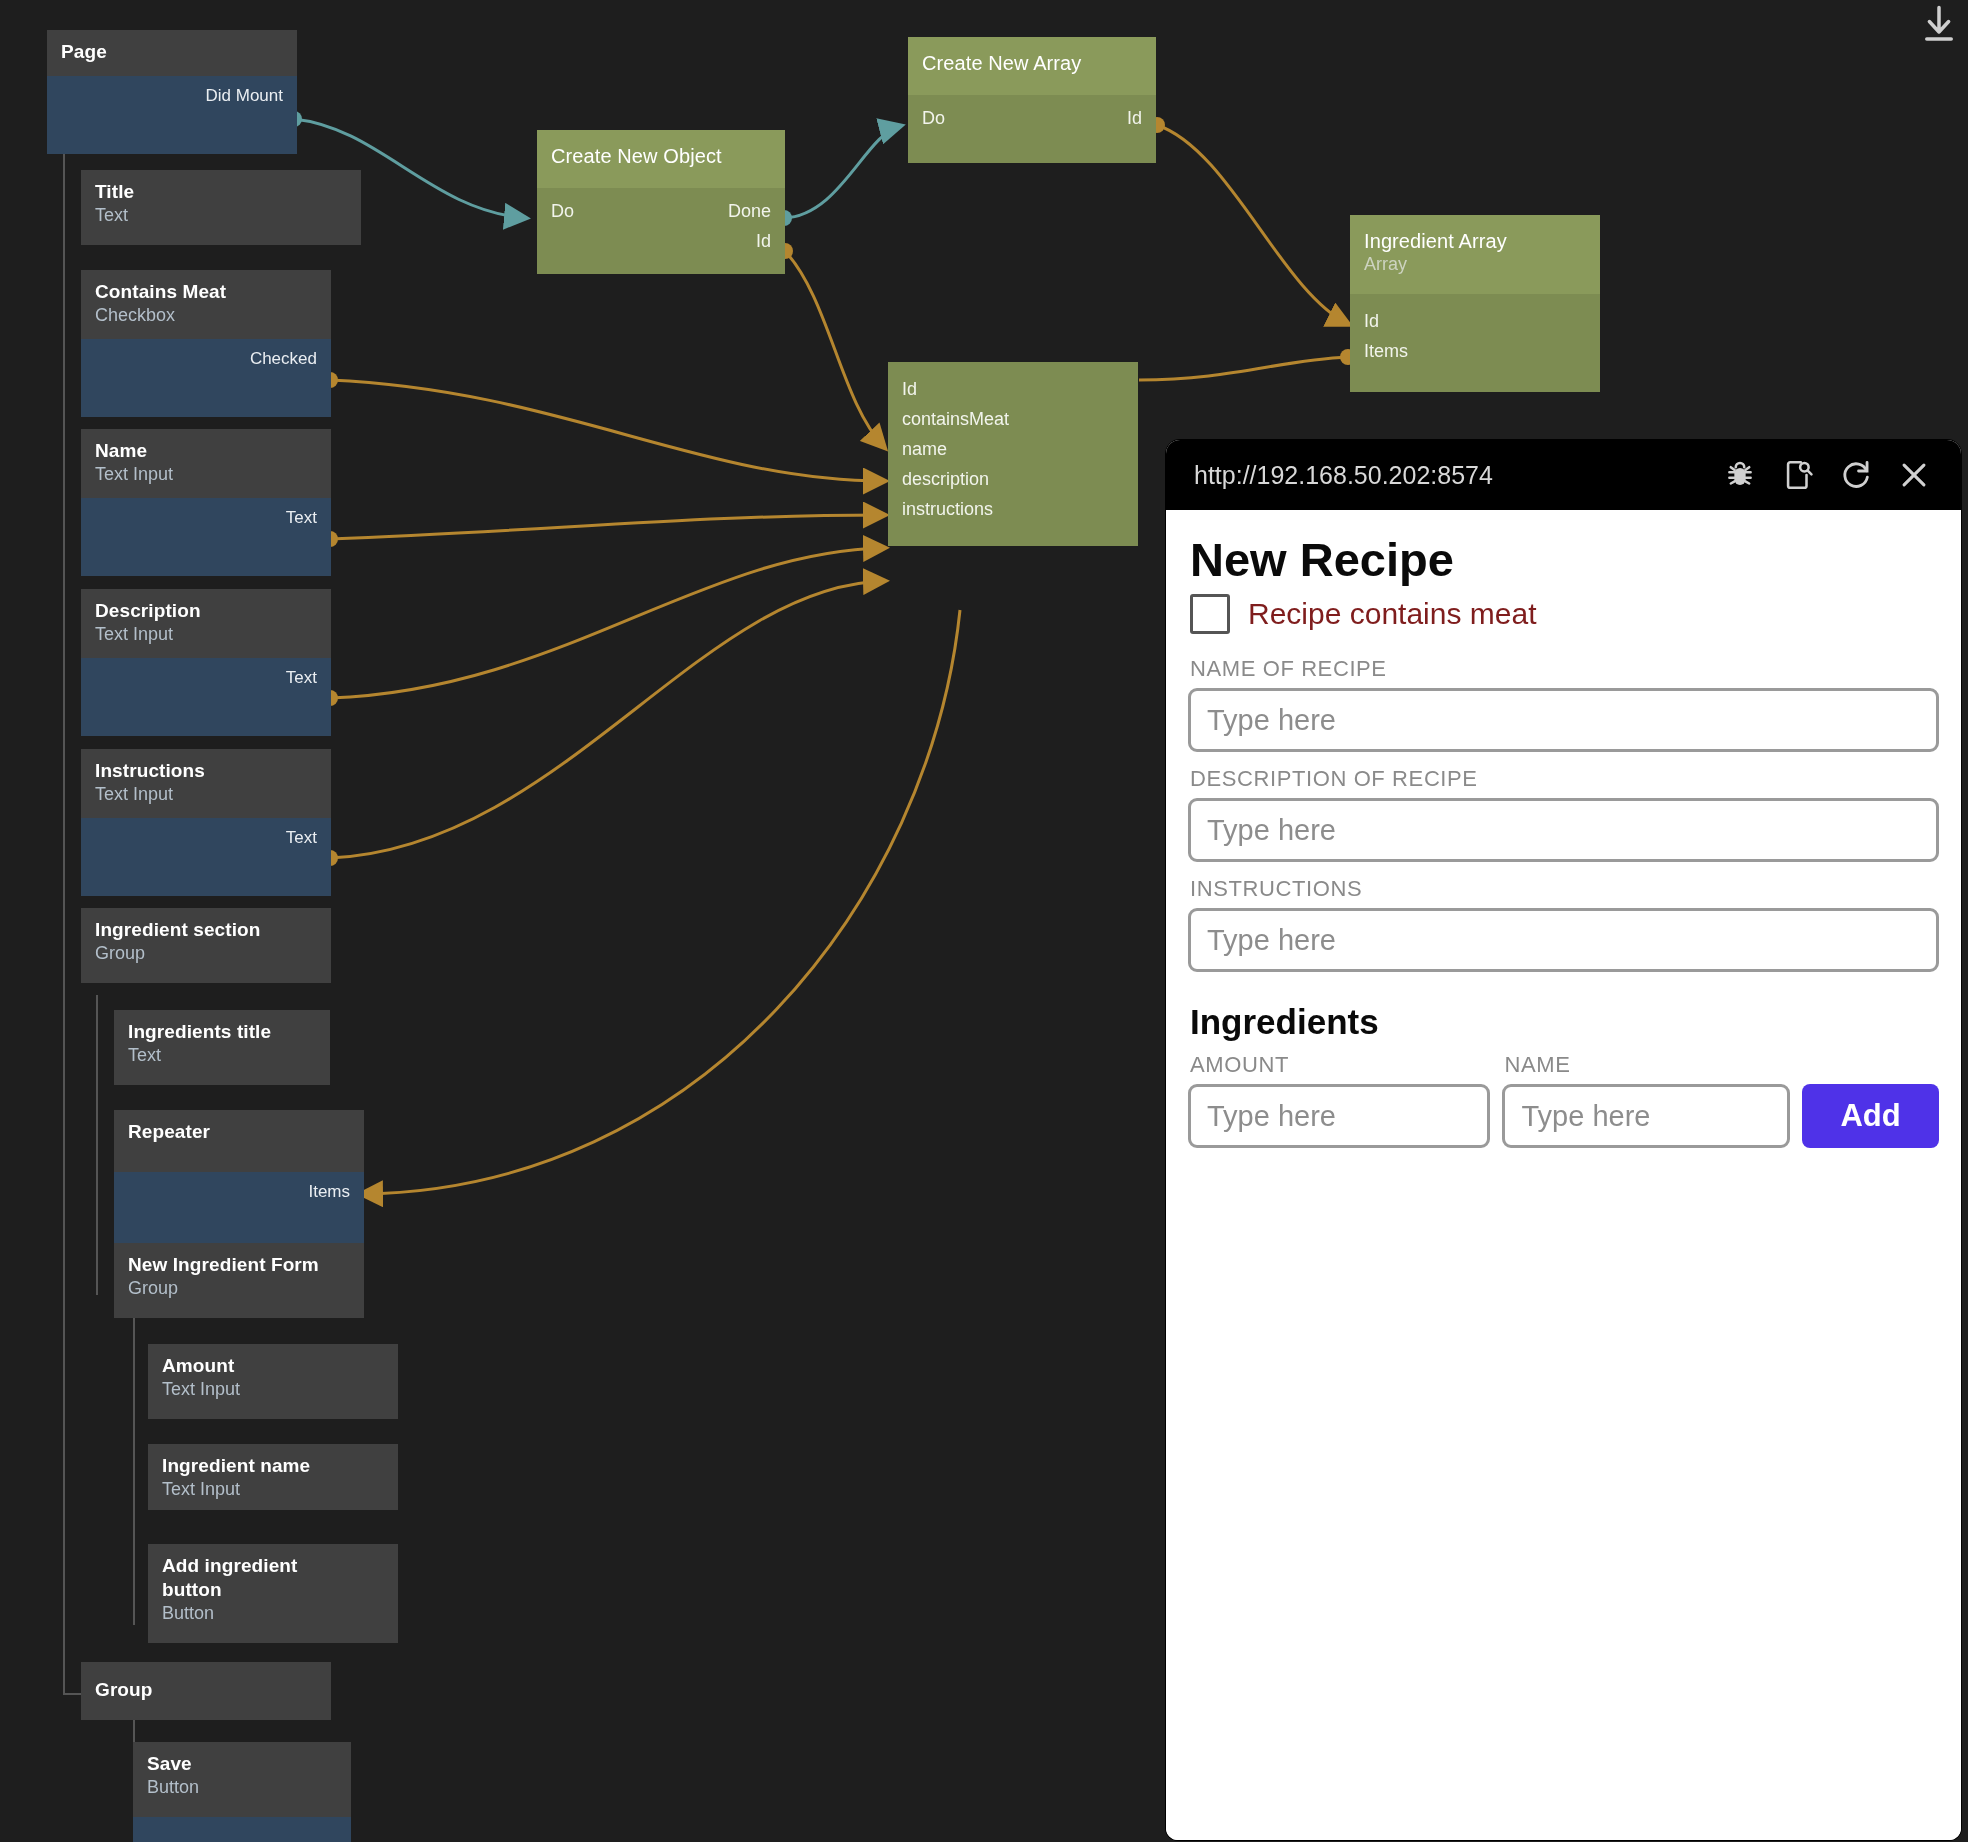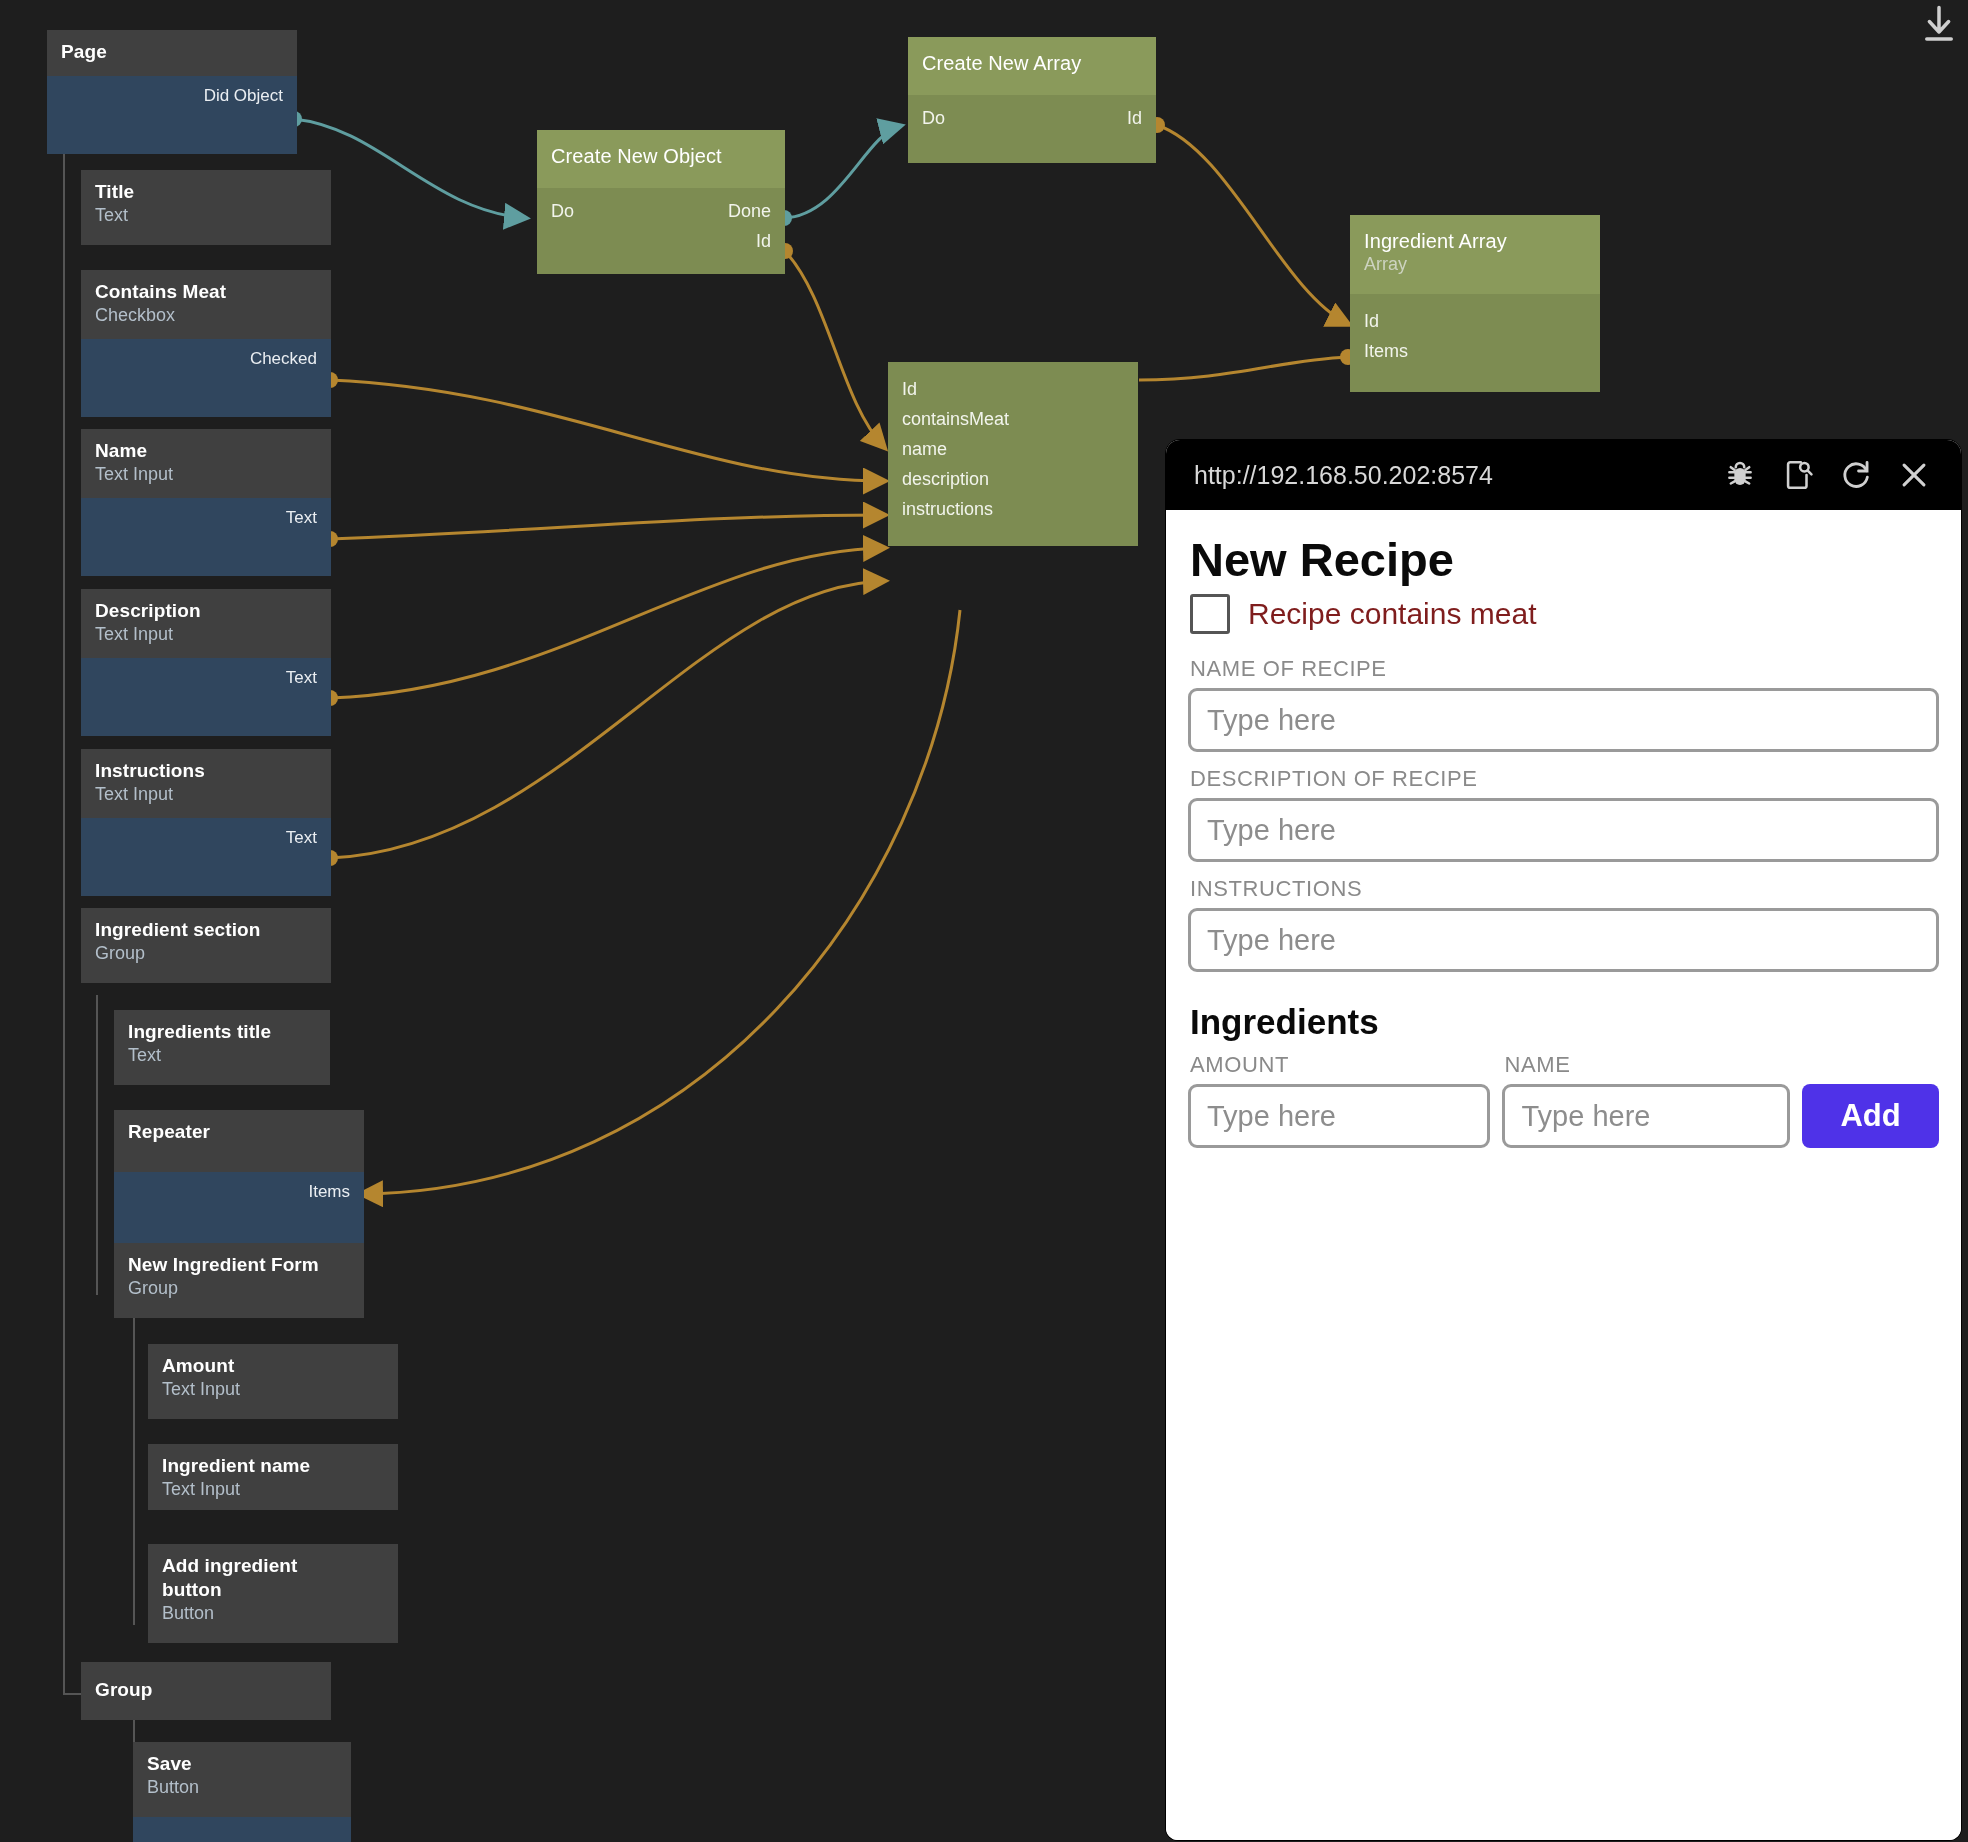--- a/index.html
+++ b/index.html
@@ -152,25 +152,25 @@
   <div class="guide" style="left:63px;top:1693px;width:18px;height:2px;"></div>
   <div class="guide" style="left:96px;top:995px;width:2px;height:300px;"></div>
   <div class="guide" style="left:133px;top:1295px;width:2px;height:330px;"></div>
   <div class="guide" style="left:133px;top:1697px;width:2px;height:145px;"></div>
 
   <div class="node" style="left:47px;top:30px;width:250px;">
     <div class="hdr">
       <div class="ttl">Page</div>
     </div>
     <div class="body" style="height:62px;">
-      <div class="port out">Did Object</div>
-    </div>
-  </div>
-
-  <div class="node" style="left:81px;top:170px;width:250px;">
+      <div class="port out">Did Mount</div>
+    </div>
+  </div>
+
+  <div class="node" style="left:81px;top:170px;width:280px;">
     <div class="hdr" style="padding-bottom:18px;">
       <div class="ttl">Title</div>
       <div class="sub">Text</div>
     </div>
   </div>
 
   <div class="node" style="left:81px;top:270px;width:250px;">
     <div class="hdr">
       <div class="ttl">Contains Meat</div>
       <div class="sub">Checkbox</div>

